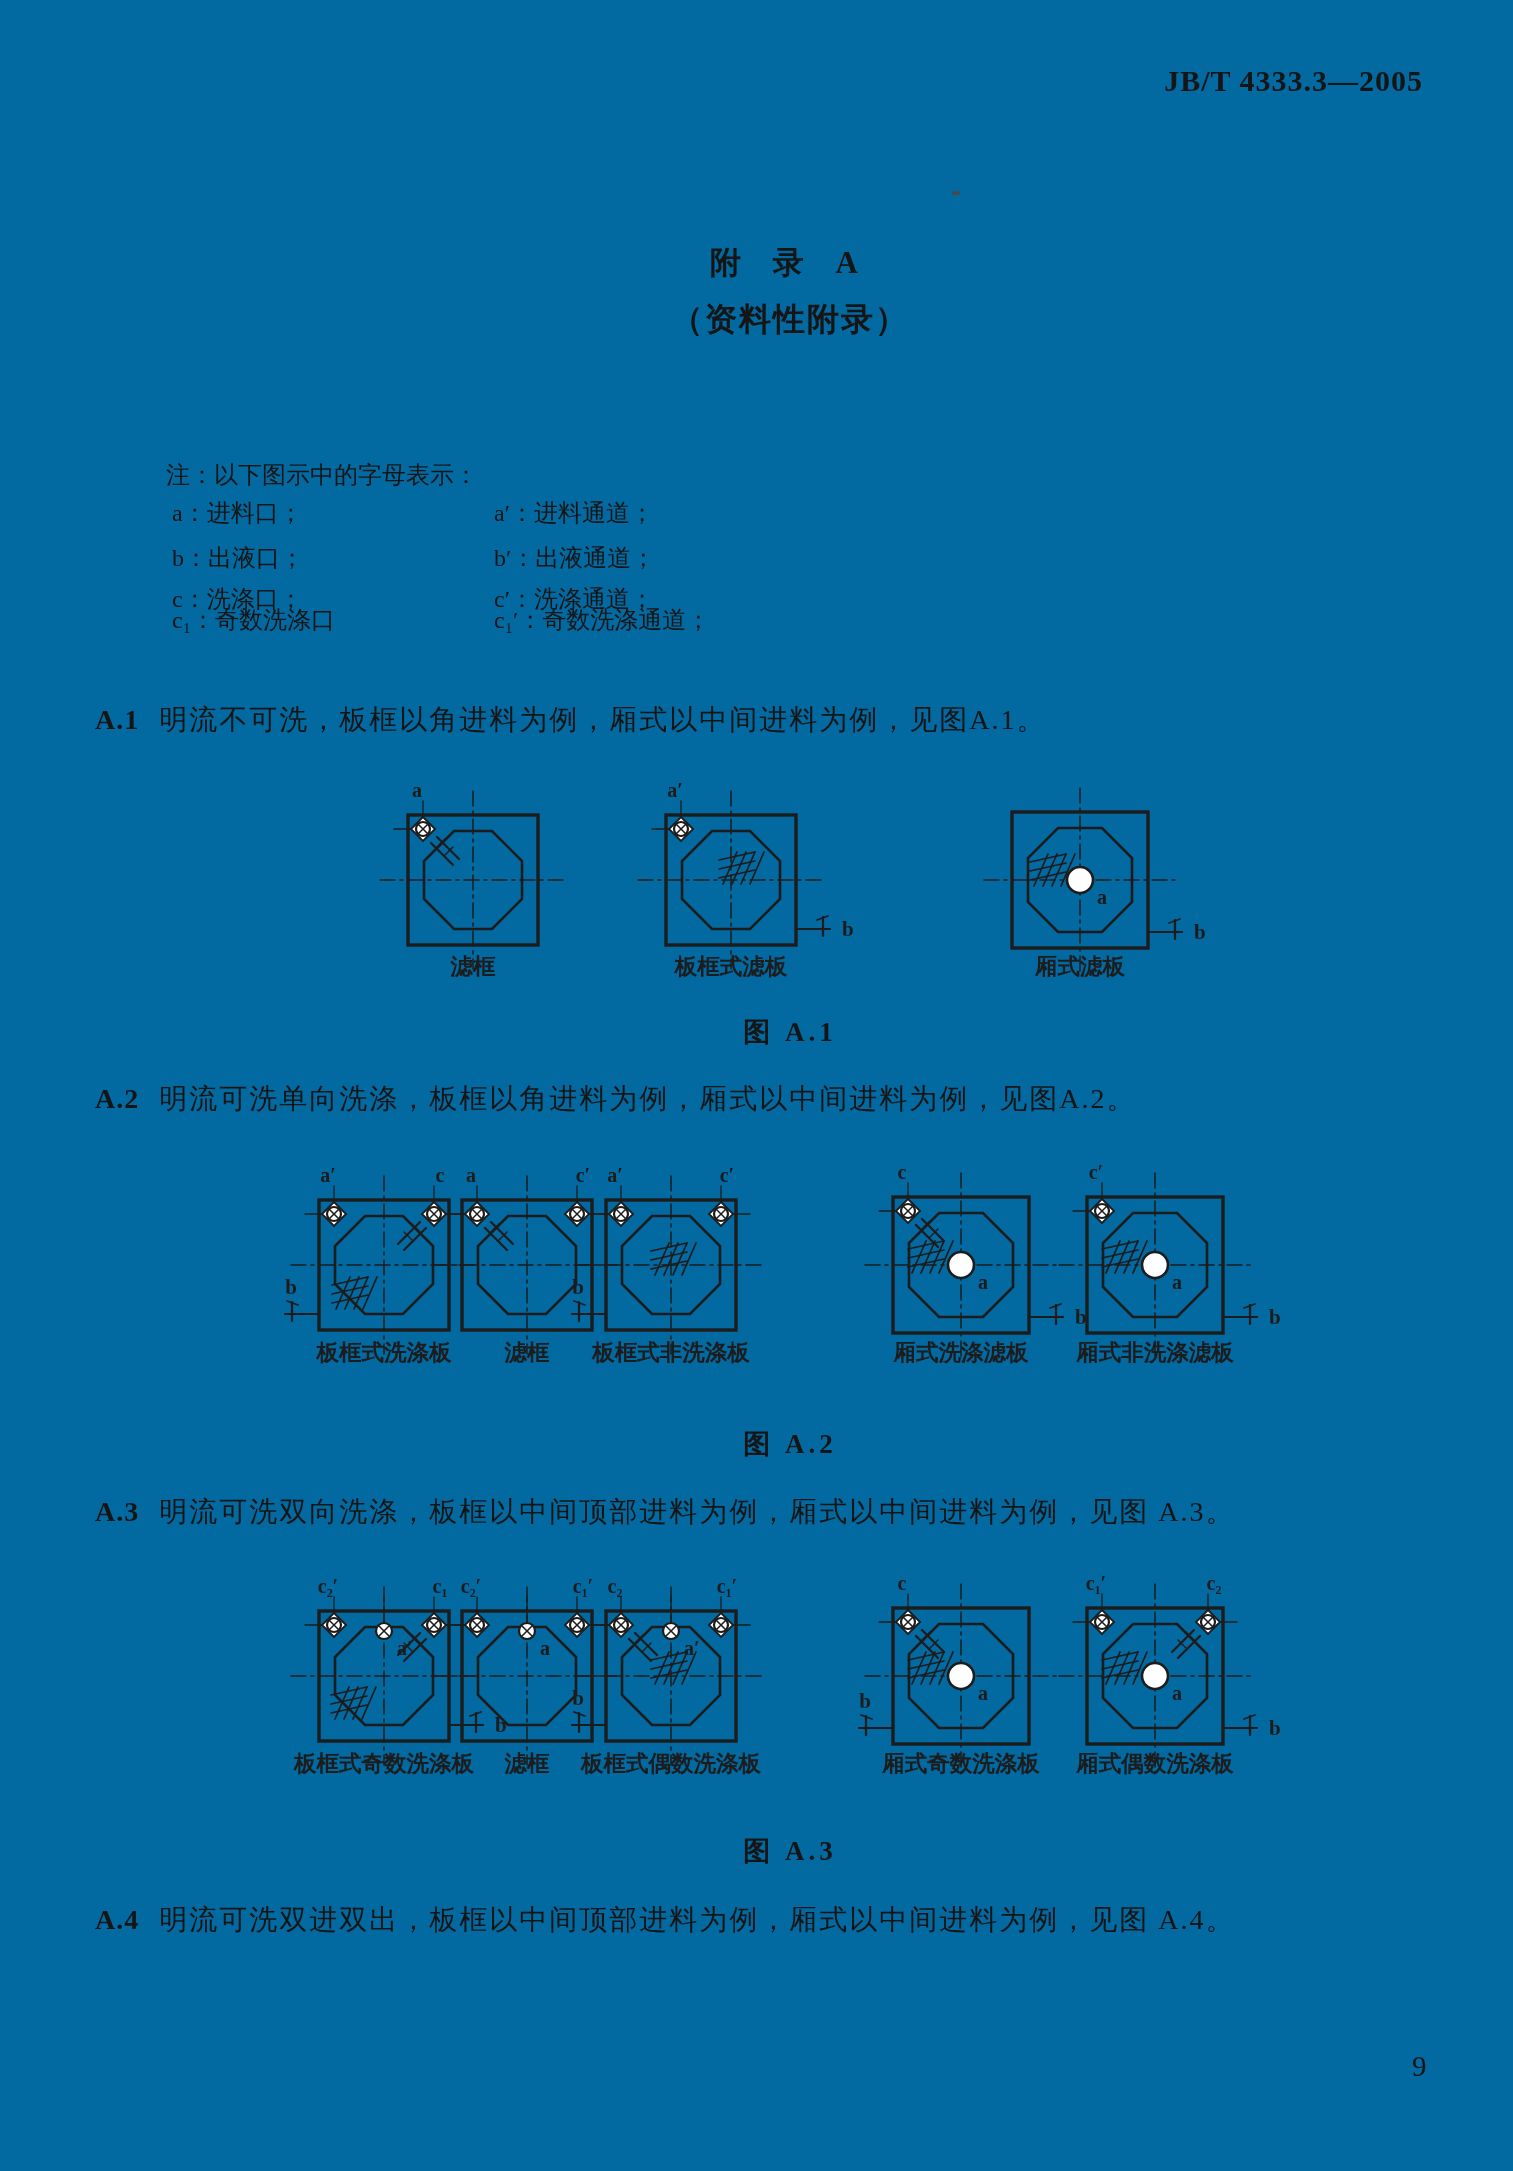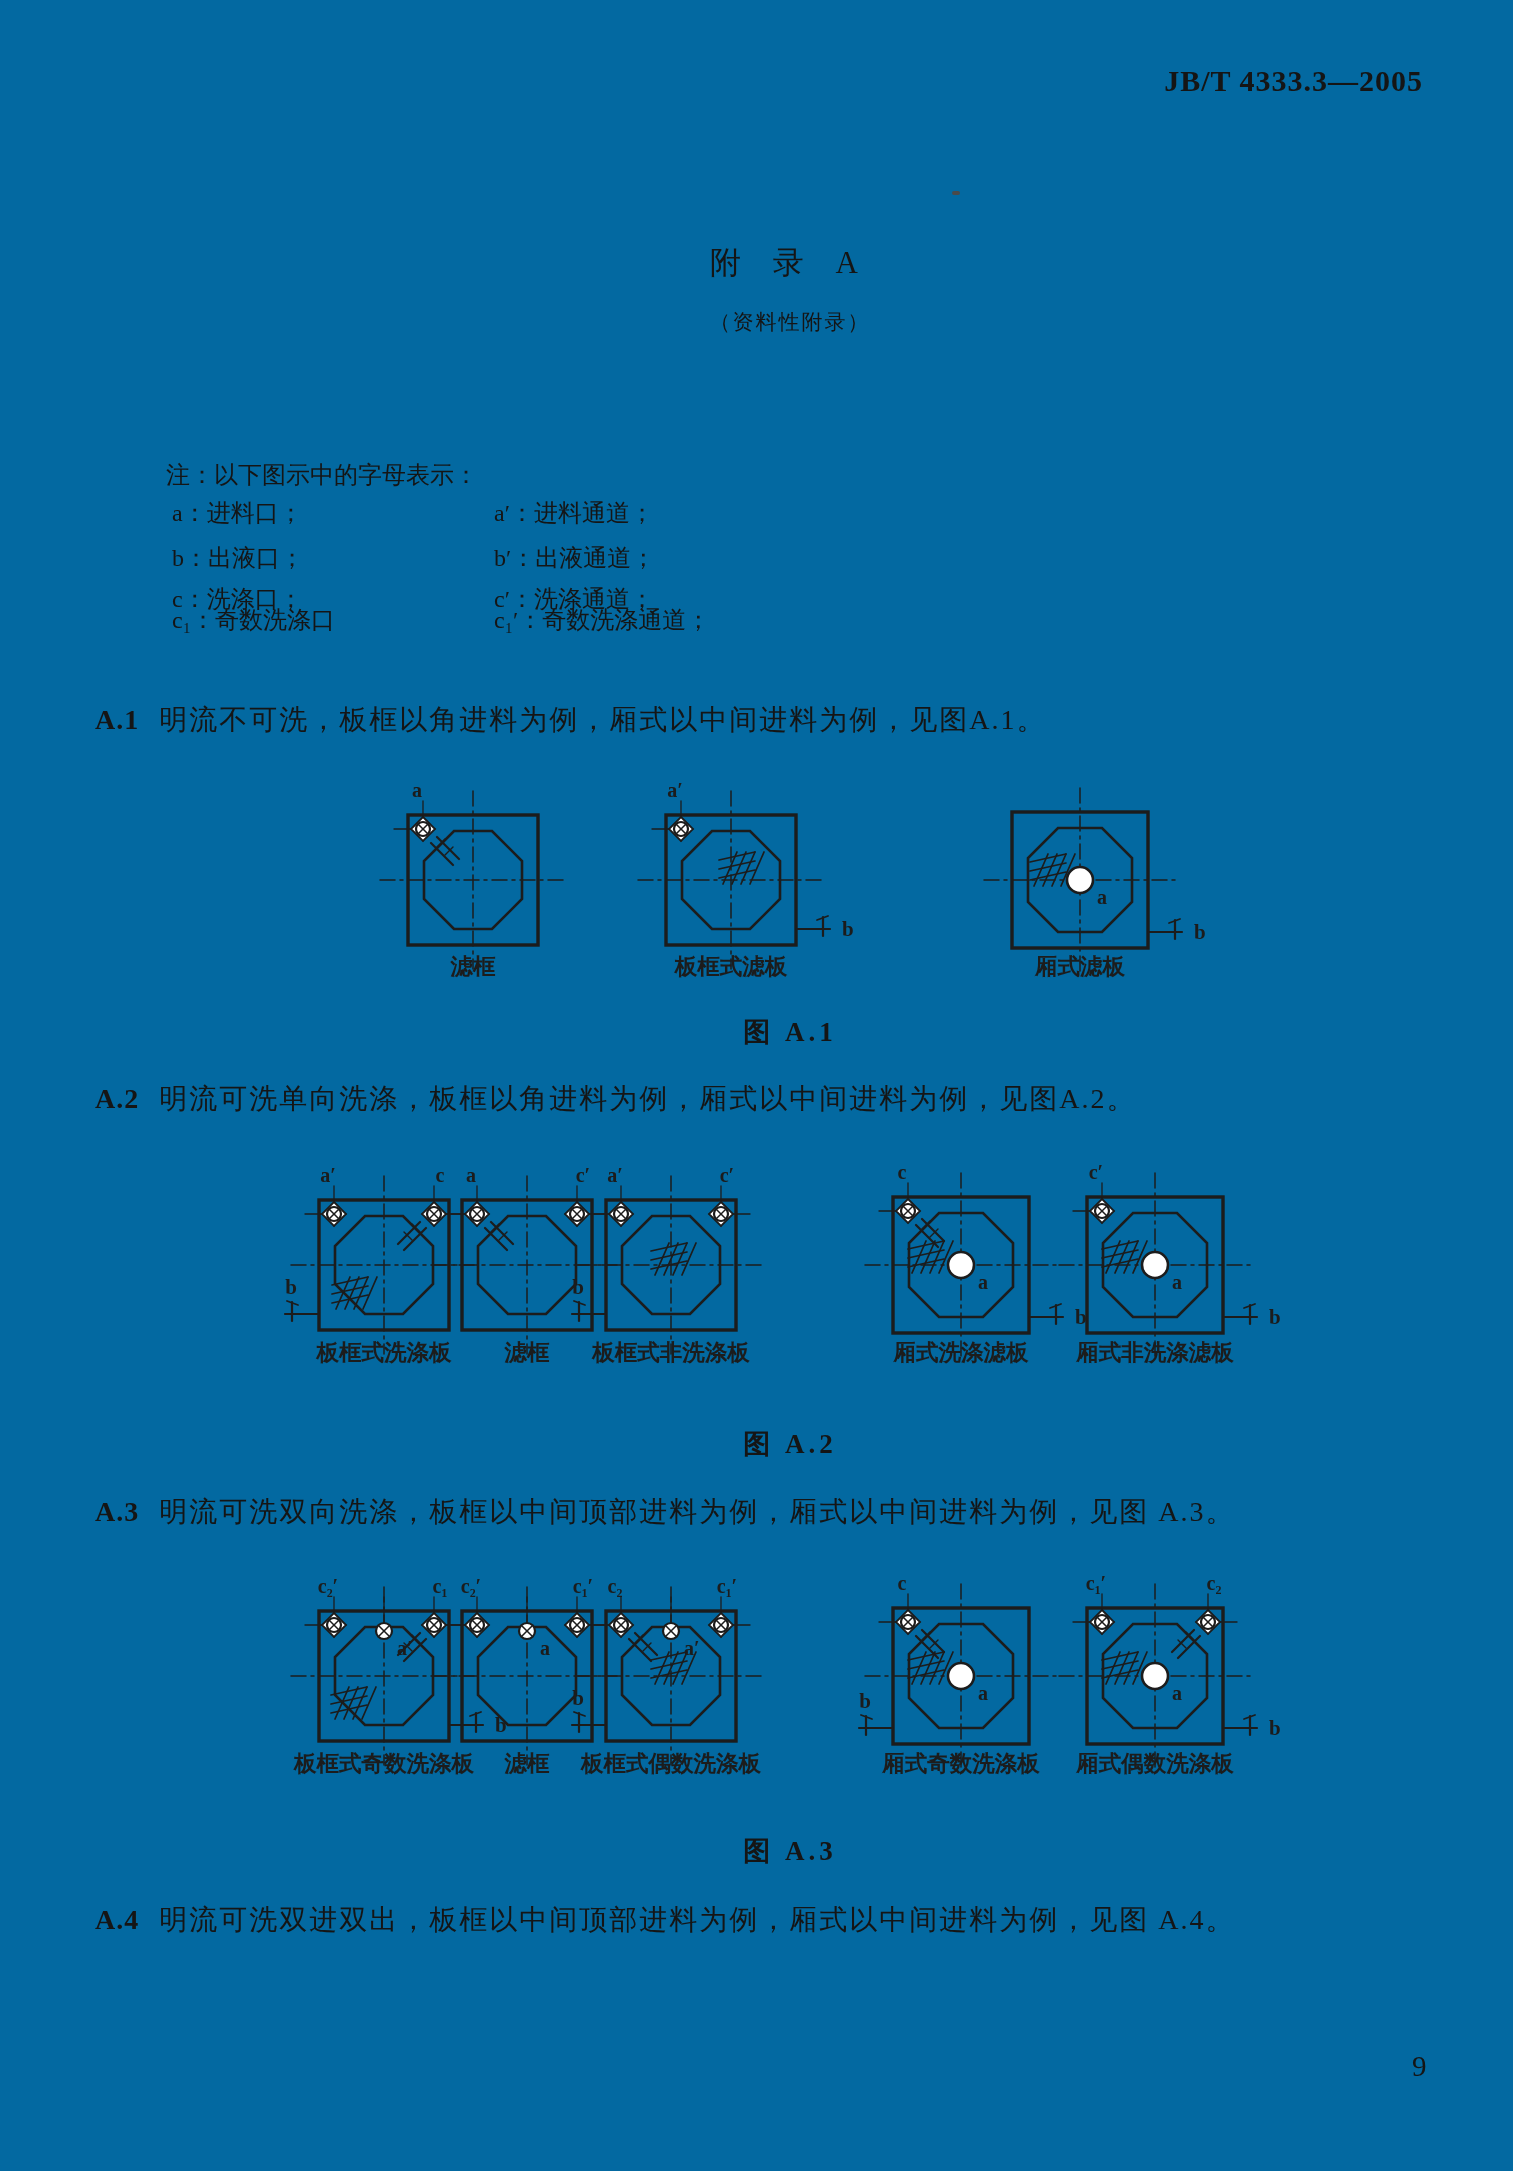--- a/index.html
+++ b/index.html
@@ -3,23 +3,23 @@
 <meta charset="utf-8">
 <style>
   html,body{margin:0;padding:0;background:#d9d9d9;}
   .page{
     position:relative;width:1513px;height:2171px;background:#0369a1;
     font-family:"Liberation Serif","DejaVu Serif",serif;color:#151515;
     overflow:hidden;margin:0 auto;
   }
   .hdr{position:absolute;top:64px;right:90px;font-size:30px;font-weight:bold;letter-spacing:1px;}
   .dot{position:absolute;left:952px;top:191px;width:8px;height:4px;background:#4a4a4a;border-radius:2px;}
-  .center-col{position:absolute;left:70px;width:1440px;text-align:center;font-weight:normal;}
+  .center-col{position:absolute;left:70px;width:1440px;text-align:center;font-weight:bold;}
   #t1{top:242px;font-size:31px;letter-spacing:12px;}
-  #t2{top:308px;font-size:21px;letter-spacing:2px;}
+  #t2{top:298px;font-size:32px;letter-spacing:2px;}
   #t3{top:334px;font-size:28px;letter-spacing:3px;}
   .note-intro{position:absolute;left:166px;top:459px;font-size:24px;}
   .legend-row{position:absolute;left:172px;font-size:24px;white-space:nowrap;}
   .legend-row .l{display:inline-block;width:316px;}
   .para{position:absolute;left:95px;width:1400px;font-size:28px;letter-spacing:2px;white-space:nowrap;}
   .para .num{font-weight:bold;margin-right:20px;letter-spacing:1px;}
   .fig-cap{position:absolute;left:70px;width:1440px;text-align:center;font-weight:bold;
            font-size:27px;letter-spacing:4px;}
   .svg-fig{position:absolute;left:250px;}
   .pagenum{position:absolute;left:1412px;top:2050px;font-size:29px;}

